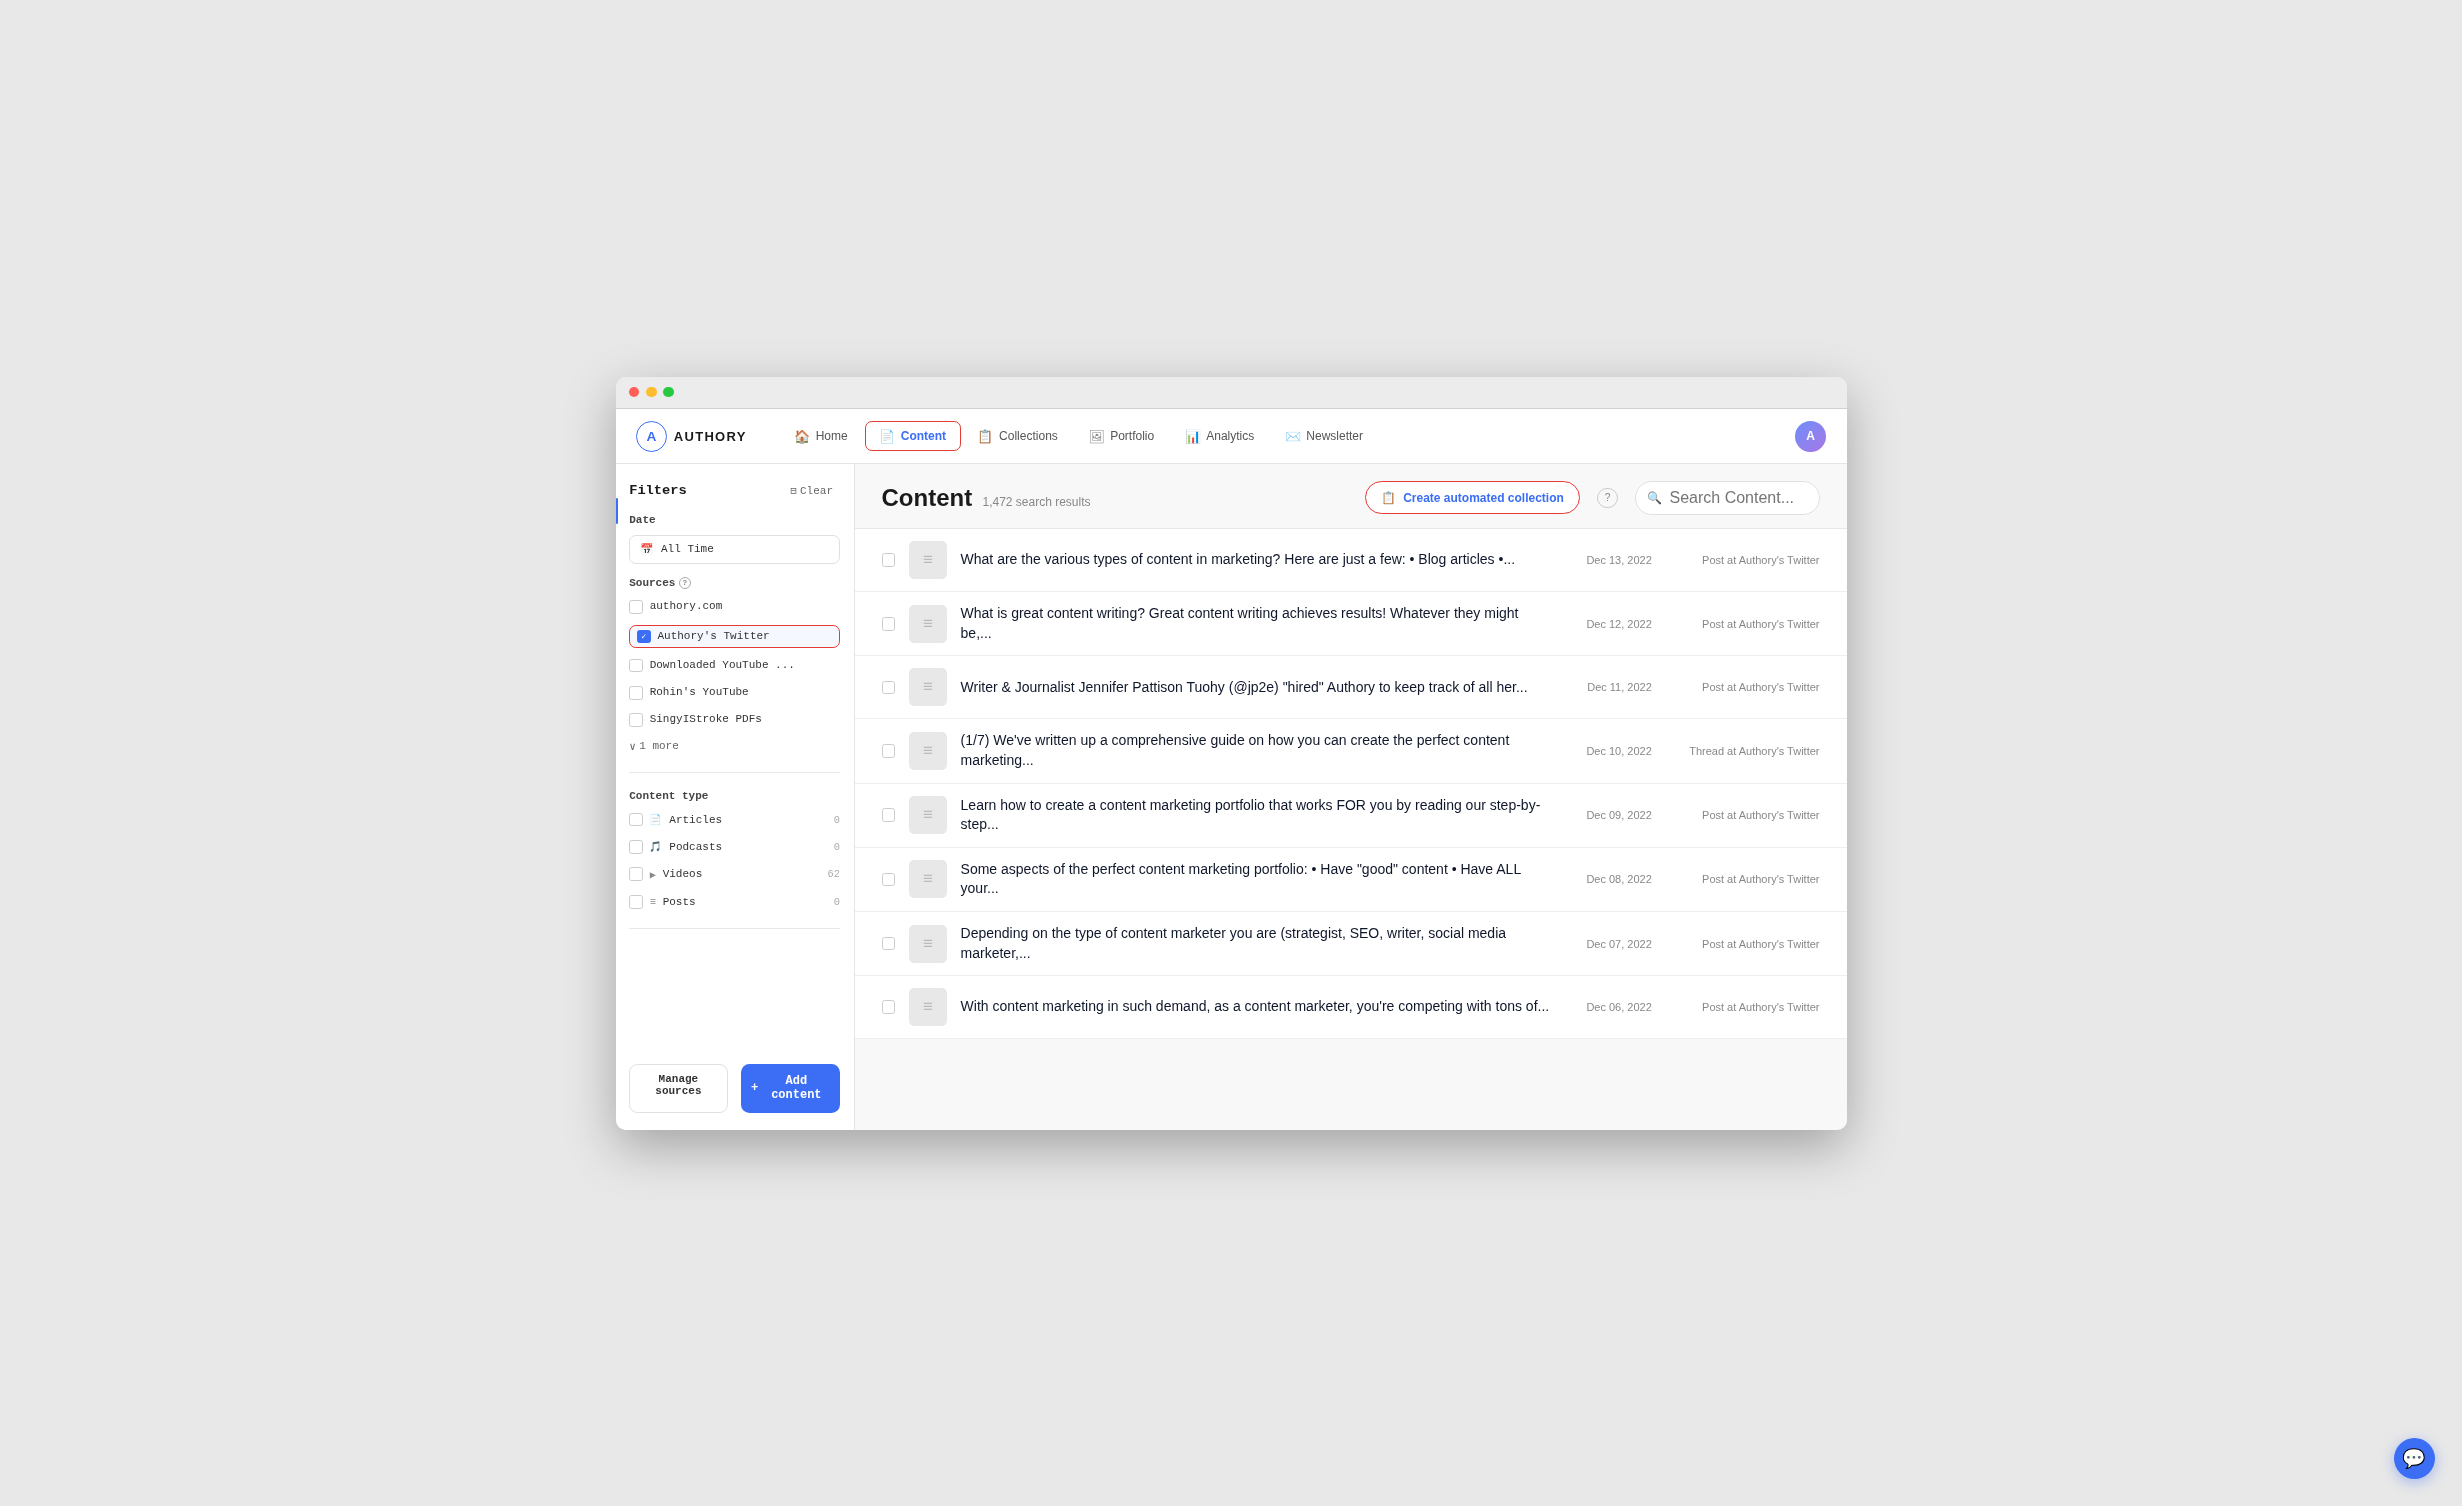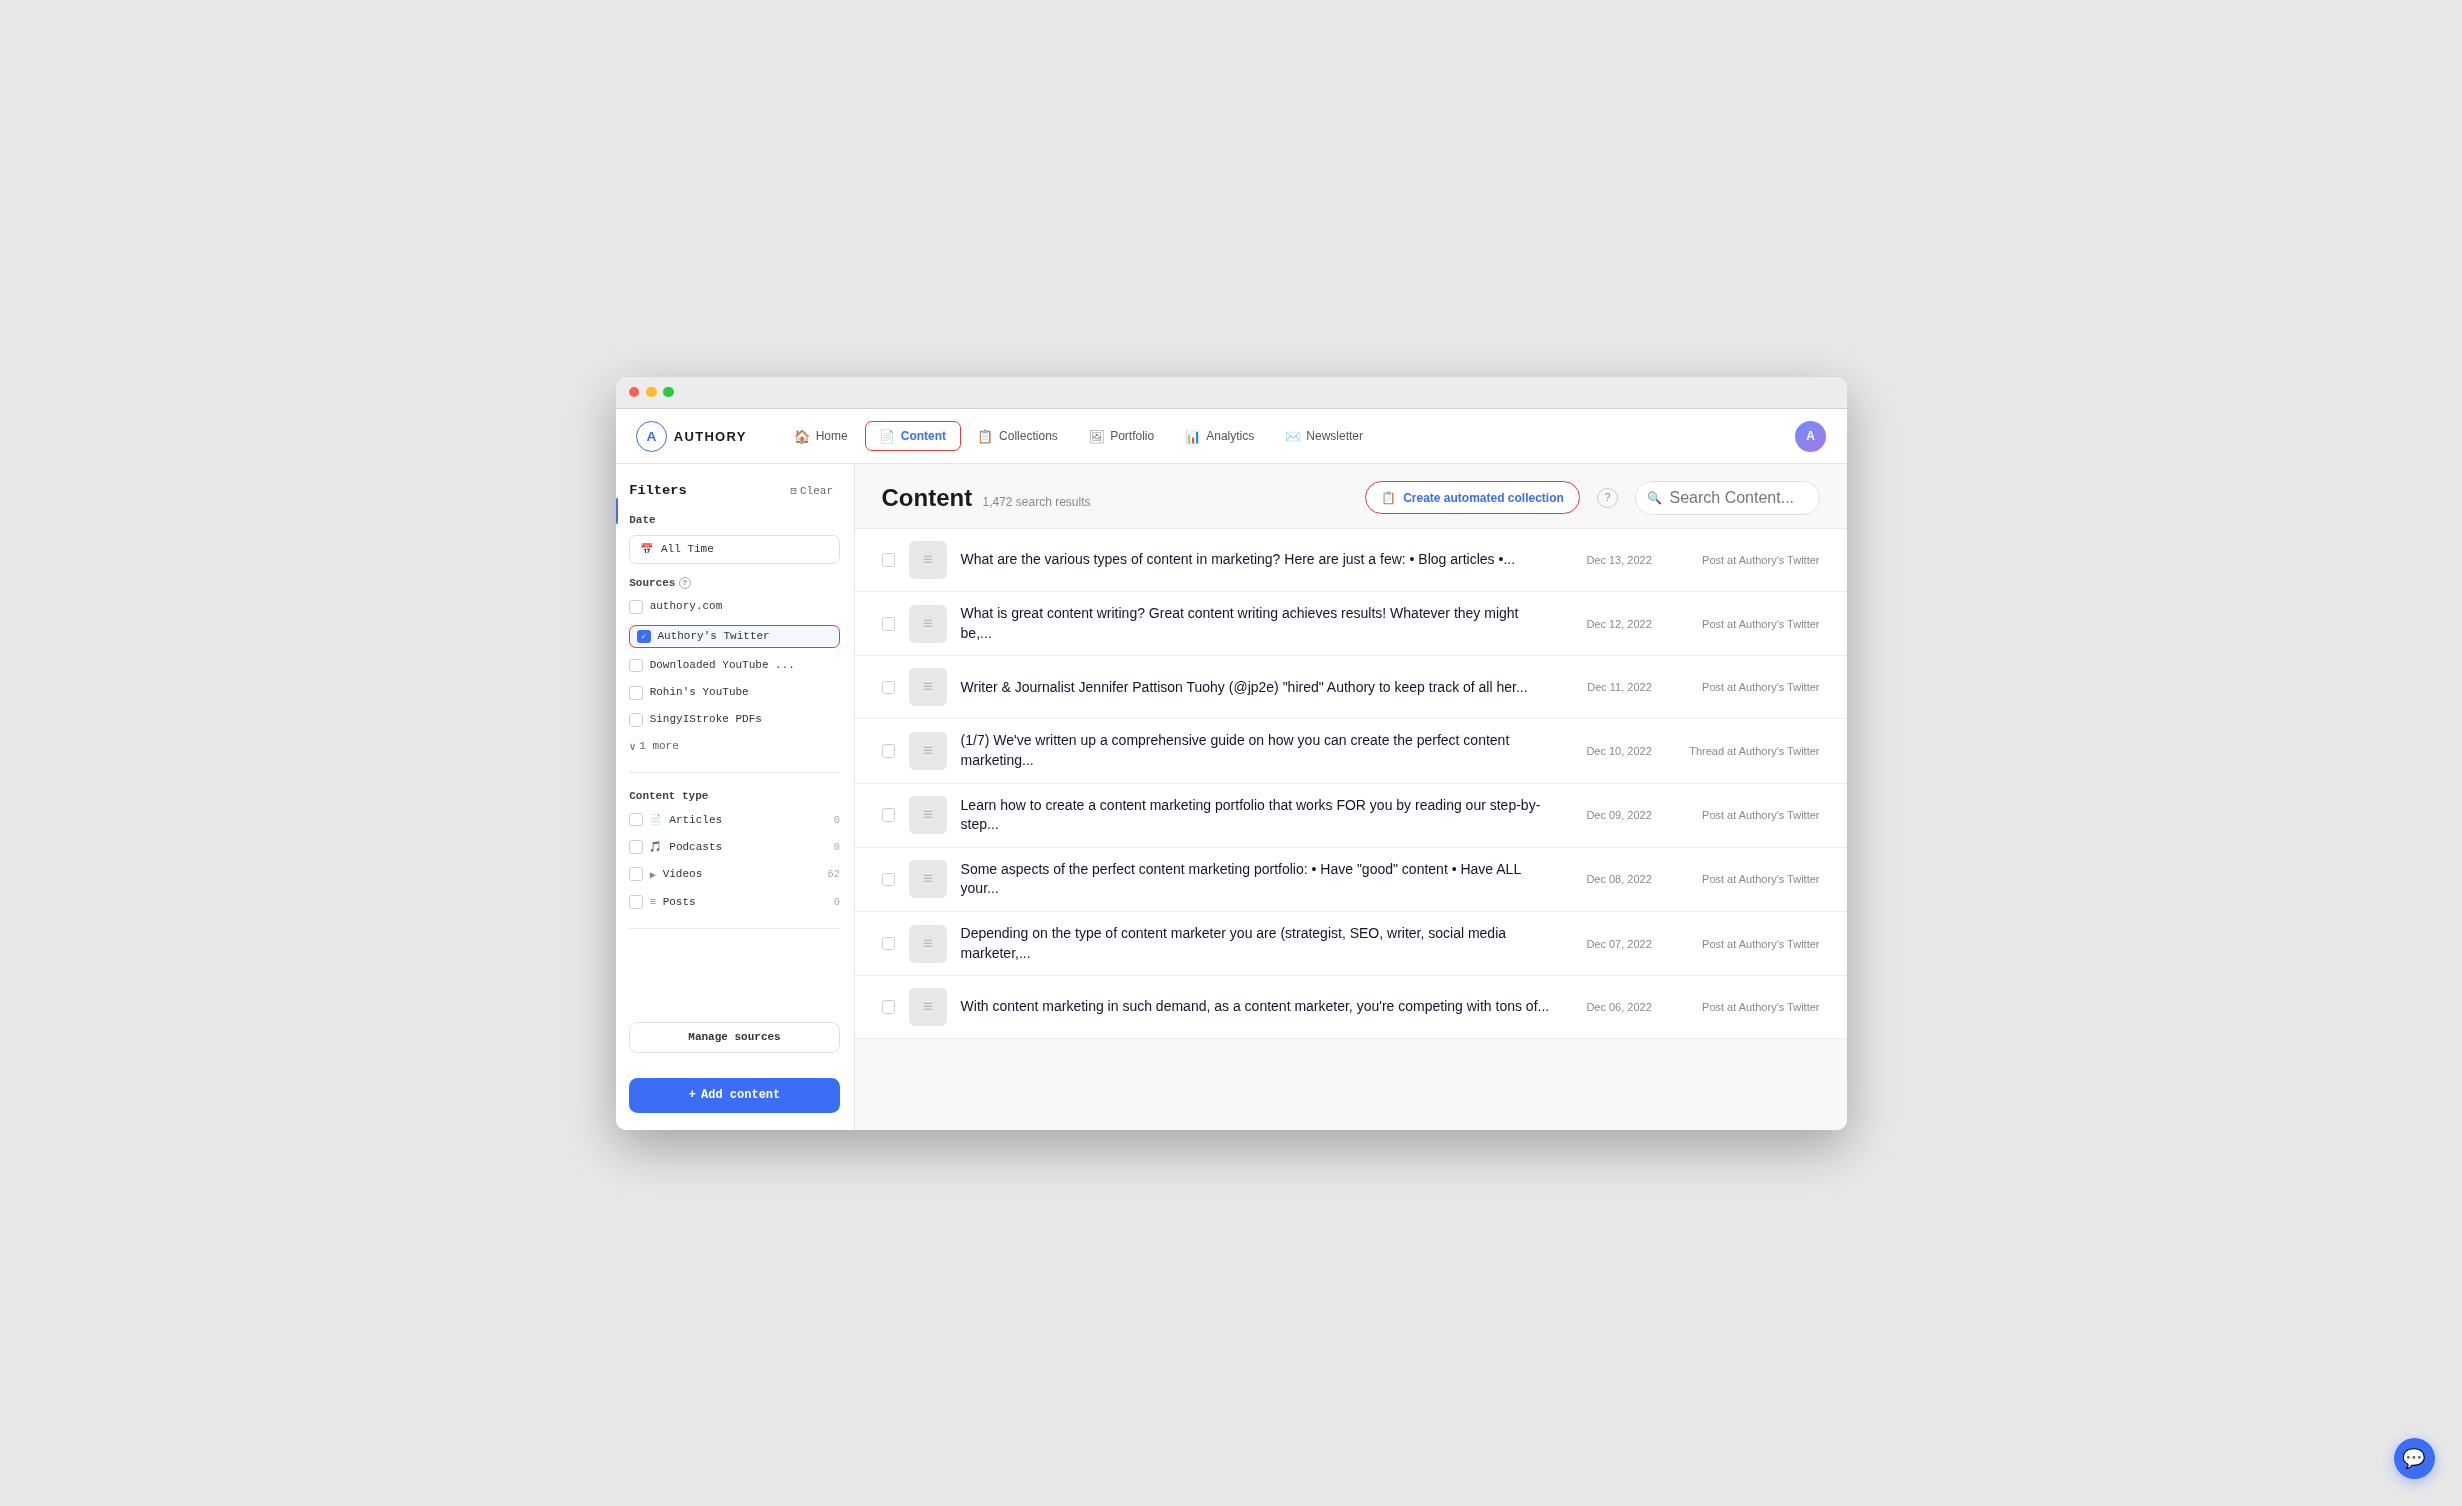--- a/index.html
+++ b/index.html
@@ -225,22 +225,22 @@
     }
     .content-type-count {
       margin-left: auto;
       color: #aaa;
       font-size: 10.3px;
     }
     .type-icon { font-size: 10.3px; color: #888; }
     .sidebar-bottom {
       margin-top: auto;
       display: flex;
-      flex-direction: column;
-      gap: 25px;
+      flex-direction: row;
+      gap: 13px;
     }
     .manage-sources-btn {
       padding: 8.5px;
       border: 1.3px solid #e0e0e0;
       border-radius: 8.5px;
       font-size: 11px;
       font-weight: 600;
       color: #333;
       cursor: pointer;
       text-align: center;

